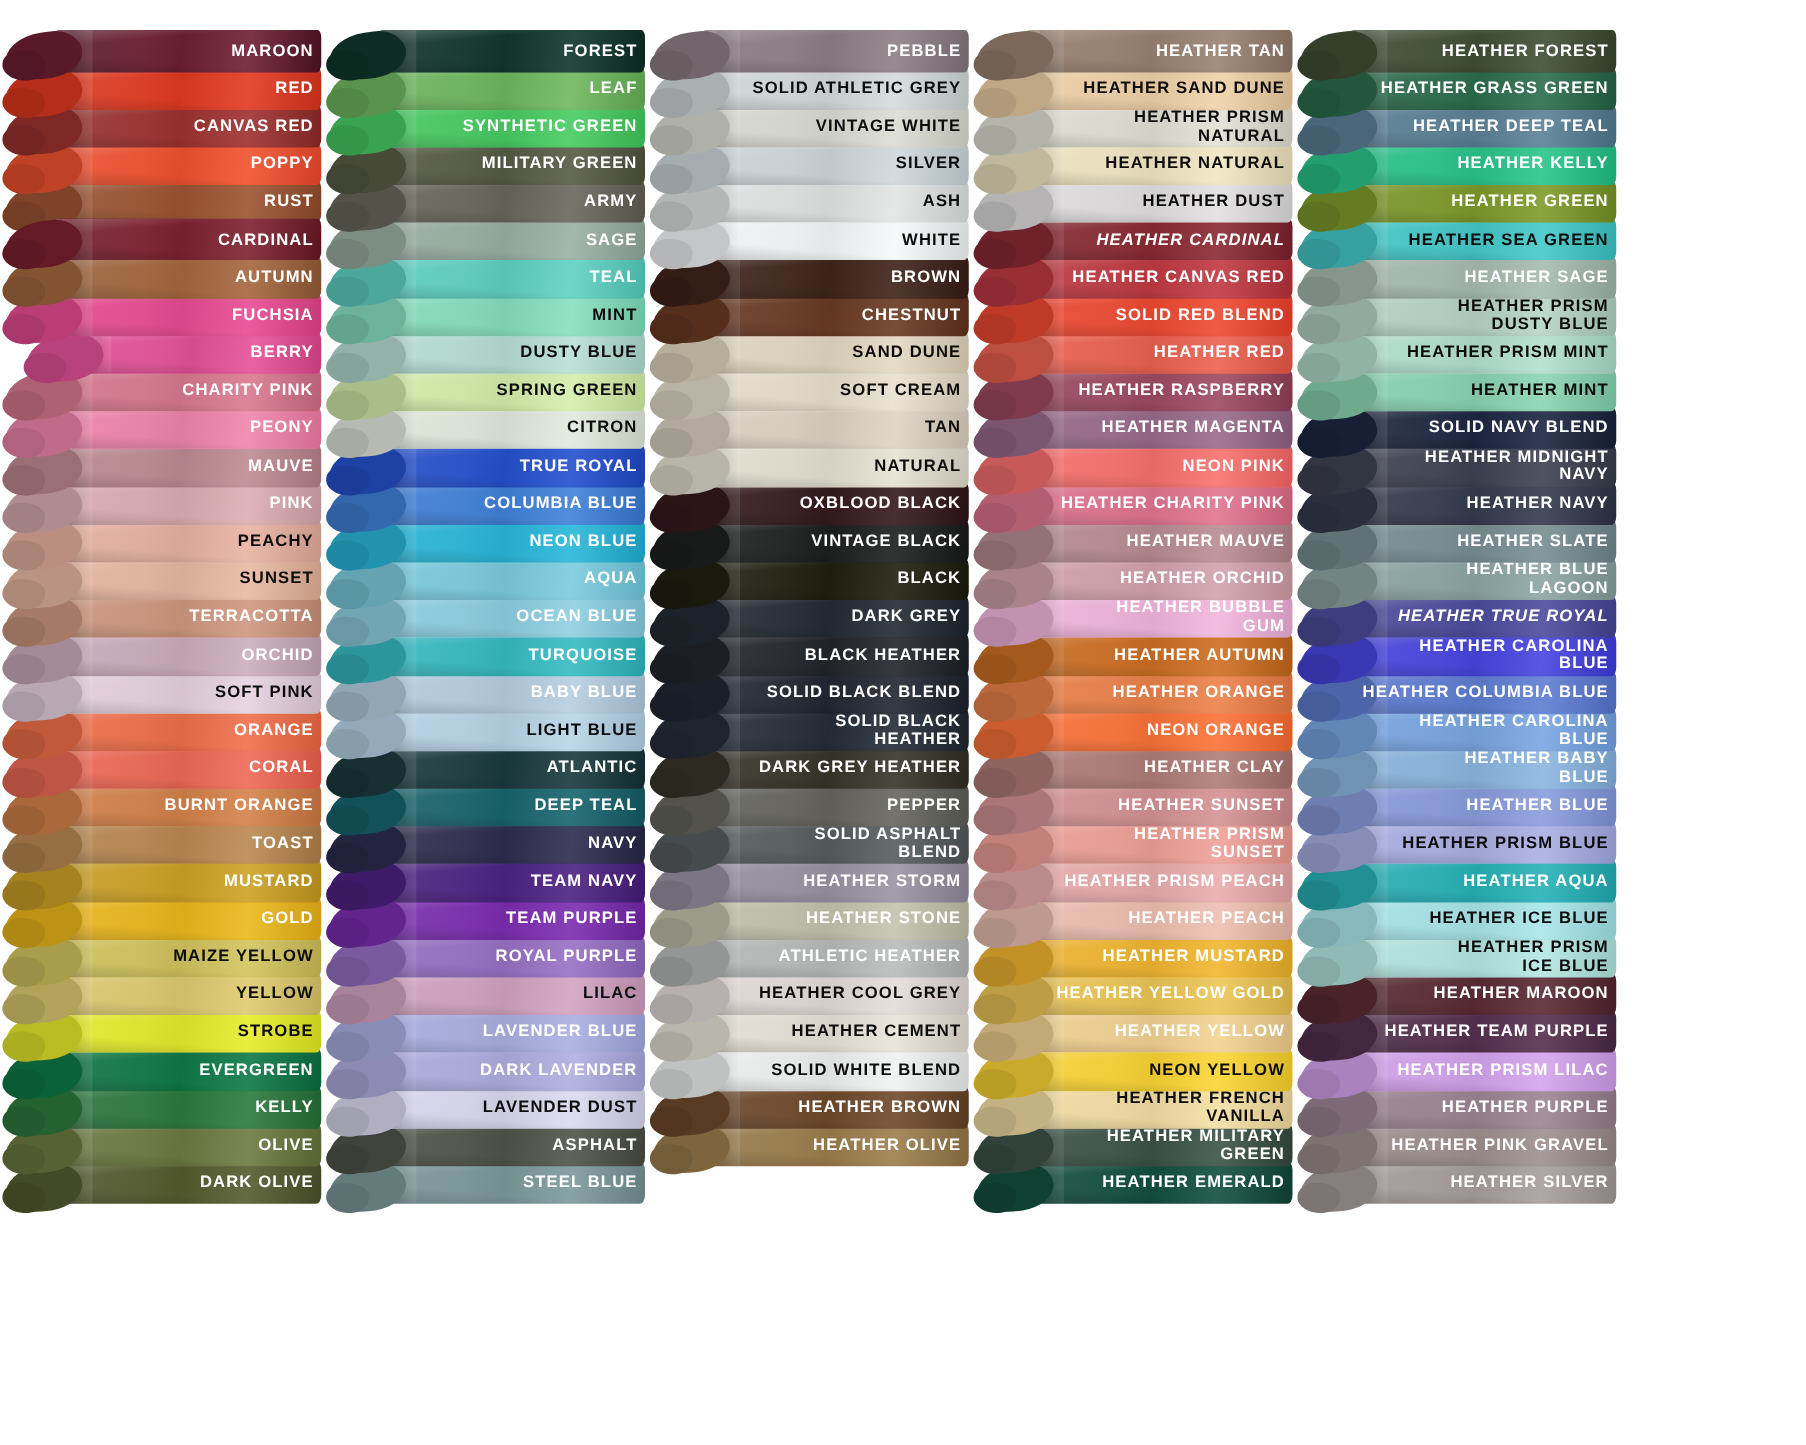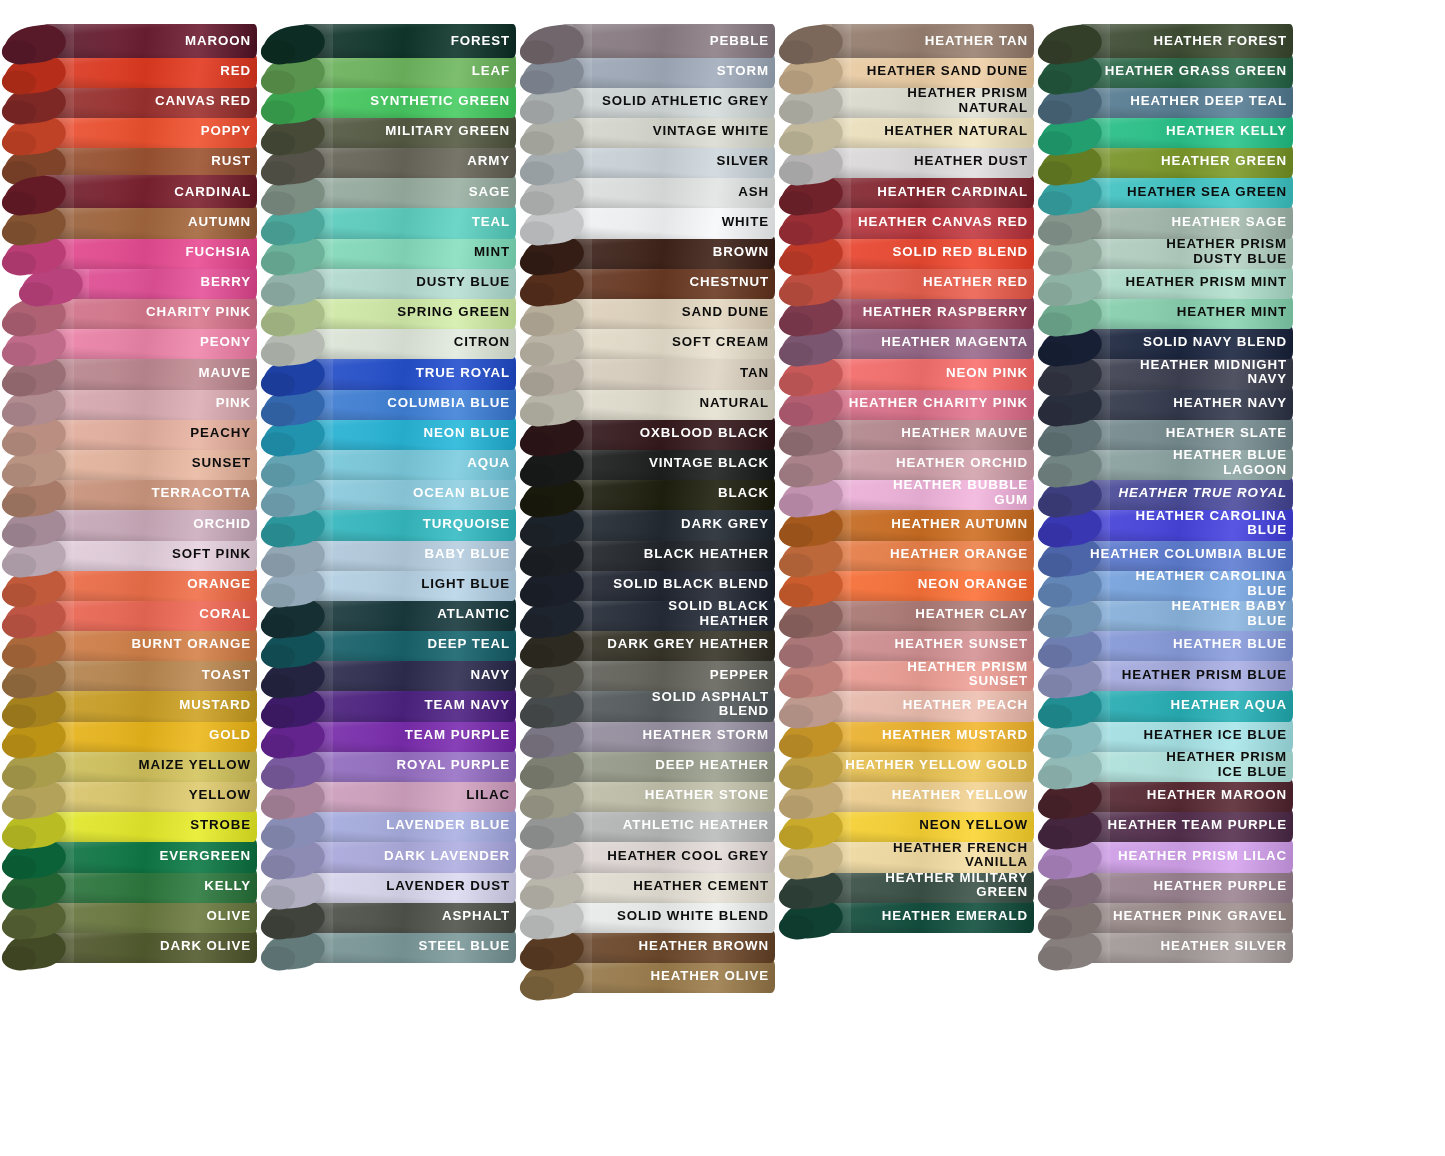--- a/index.html
+++ b/index.html
@@ -597,28 +597,20 @@
     </div>
     <div class="column">
       <div class="swatch" style="z-index: 32;">
         <span class="knot" style="background: rgb(141, 128, 134);"></span>
         <span class="sleeve" style="background: linear-gradient(95deg, rgb(125, 113, 119) 0%, rgb(141, 128, 134) 34%, rgb(141, 128, 134) 74%, rgb(125, 113, 119) 100%);">
           <span class="fold"></span>
           <span class="sheen"></span>
         </span>
         <span class="label light">PEBBLE</span>
       </div>
-      <div class="swatch" style="z-index: 31;">
-        <span class="knot" style="background: rgb(163, 173, 188);"></span>
-        <span class="sleeve" style="background: linear-gradient(95deg, rgb(148, 160, 176) 0%, rgb(163, 173, 188) 34%, rgb(163, 173, 188) 74%, rgb(148, 160, 176) 100%);">
-          <span class="fold"></span>
-          <span class="sheen"></span>
-        </span>
-        <span class="label light">STORM</span>
-      </div>
       <div class="swatch" style="z-index: 30;">
         <span class="knot" style="background: rgb(213, 219, 219);"></span>
         <span class="sleeve" style="background: linear-gradient(95deg, rgb(200, 207, 207) 0%, rgb(213, 219, 219) 34%, rgb(213, 219, 219) 74%, rgb(200, 207, 207) 100%);">
           <span class="fold"></span>
           <span class="sheen"></span>
         </span>
         <span class="label dark">SOLID ATHLETIC GREY</span>
       </div>
       <div class="swatch" style="z-index: 29;">
         <span class="knot" style="background: rgb(219, 220, 210);"></span>
@@ -782,28 +774,20 @@
         <span class="label light">SOLID ASPHALT
 BLEND</span>
       </div>
       <div class="swatch" style="z-index: 9;">
         <span class="knot" style="background: rgb(154, 147, 164);"></span>
         <span class="sleeve" style="background: linear-gradient(95deg, rgb(139, 132, 150) 0%, rgb(154, 147, 164) 34%, rgb(154, 147, 164) 74%, rgb(139, 132, 150) 100%);">
           <span class="fold"></span>
           <span class="sheen"></span>
         </span>
         <span class="label light">HEATHER STORM</span>
-      </div>
-      <div class="swatch" style="z-index: 8;">
-        <span class="knot" style="background: rgb(155, 159, 141);"></span>
-        <span class="sleeve" style="background: linear-gradient(95deg, rgb(141, 145, 128) 0%, rgb(155, 159, 141) 34%, rgb(155, 159, 141) 74%, rgb(141, 145, 128) 100%);">
-          <span class="fold"></span>
-          <span class="sheen"></span>
-        </span>
-        <span class="label light">DEEP HEATHER</span>
       </div>
       <div class="swatch" style="z-index: 7;">
         <span class="knot" style="background: rgb(196, 195, 173);"></span>
         <span class="sleeve" style="background: linear-gradient(95deg, rgb(183, 182, 159) 0%, rgb(196, 195, 173) 34%, rgb(196, 195, 173) 74%, rgb(183, 182, 159) 100%);">
           <span class="fold"></span>
           <span class="sheen"></span>
         </span>
         <span class="label light">HEATHER STONE</span>
       </div>
       <div class="swatch" style="z-index: 6;">
@@ -890,21 +874,21 @@
         <span class="label dark">HEATHER NATURAL</span>
       </div>
       <div class="swatch" style="z-index: 28;">
         <span class="knot" style="background: rgb(226, 224, 225);"></span>
         <span class="sleeve" style="background: linear-gradient(95deg, rgb(213, 211, 212) 0%, rgb(226, 224, 225) 34%, rgb(226, 224, 225) 74%, rgb(213, 211, 212) 100%);">
           <span class="fold"></span>
           <span class="sheen"></span>
         </span>
         <span class="label dark">HEATHER DUST</span>
       </div>
-      <div class="swatch" style="z-index: 27;">
+      <div class="swatch" style="z-index: 27; font-style: italic;">
         <span class="knot" style="background: rgb(139, 42, 52);"></span>
         <span class="sleeve" style="background: linear-gradient(95deg, rgb(120, 31, 41) 0%, rgb(139, 42, 52) 34%, rgb(139, 42, 52) 74%, rgb(120, 31, 41) 100%);">
           <span class="fold"></span>
           <span class="sheen"></span>
         </span>
         <span class="label light">HEATHER CARDINAL</span>
       </div>
       <div class="swatch" style="z-index: 26;">
         <span class="knot" style="background: rgb(193, 58, 66);"></span>
         <span class="sleeve" style="background: linear-gradient(95deg, rgb(177, 47, 56) 0%, rgb(193, 58, 66) 34%, rgb(193, 58, 66) 74%, rgb(177, 47, 56) 100%);">
@@ -1027,20 +1011,28 @@
         <span class="label light">HEATHER SUNSET</span>
       </div>
       <div class="swatch" style="z-index: 11;">
         <span class="knot" style="background: rgb(239, 161, 151);"></span>
         <span class="sleeve" style="background: linear-gradient(95deg, rgb(228, 147, 138) 0%, rgb(239, 161, 151) 34%, rgb(239, 161, 151) 74%, rgb(228, 147, 138) 100%);">
           <span class="fold"></span>
           <span class="sheen"></span>
         </span>
         <span class="label light">HEATHER PRISM
 SUNSET</span>
+      </div>
+      <div class="swatch" style="z-index: 10;">
+        <span class="knot" style="background: rgb(234, 173, 173);"></span>
+        <span class="sleeve" style="background: linear-gradient(95deg, rgb(222, 159, 159) 0%, rgb(234, 173, 173) 34%, rgb(234, 173, 173) 74%, rgb(222, 159, 159) 100%);">
+          <span class="fold"></span>
+          <span class="sheen"></span>
+        </span>
+        <span class="label light">HEATHER PRISM PEACH</span>
       </div>
       <div class="swatch" style="z-index: 9;">
         <span class="knot" style="background: rgb(238, 192, 178);"></span>
         <span class="sleeve" style="background: linear-gradient(95deg, rgb(227, 179, 164) 0%, rgb(238, 192, 178) 34%, rgb(238, 192, 178) 74%, rgb(227, 179, 164) 100%);">
           <span class="fold"></span>
           <span class="sheen"></span>
         </span>
         <span class="label light">HEATHER PEACH</span>
       </div>
       <div class="swatch" style="z-index: 7;">

